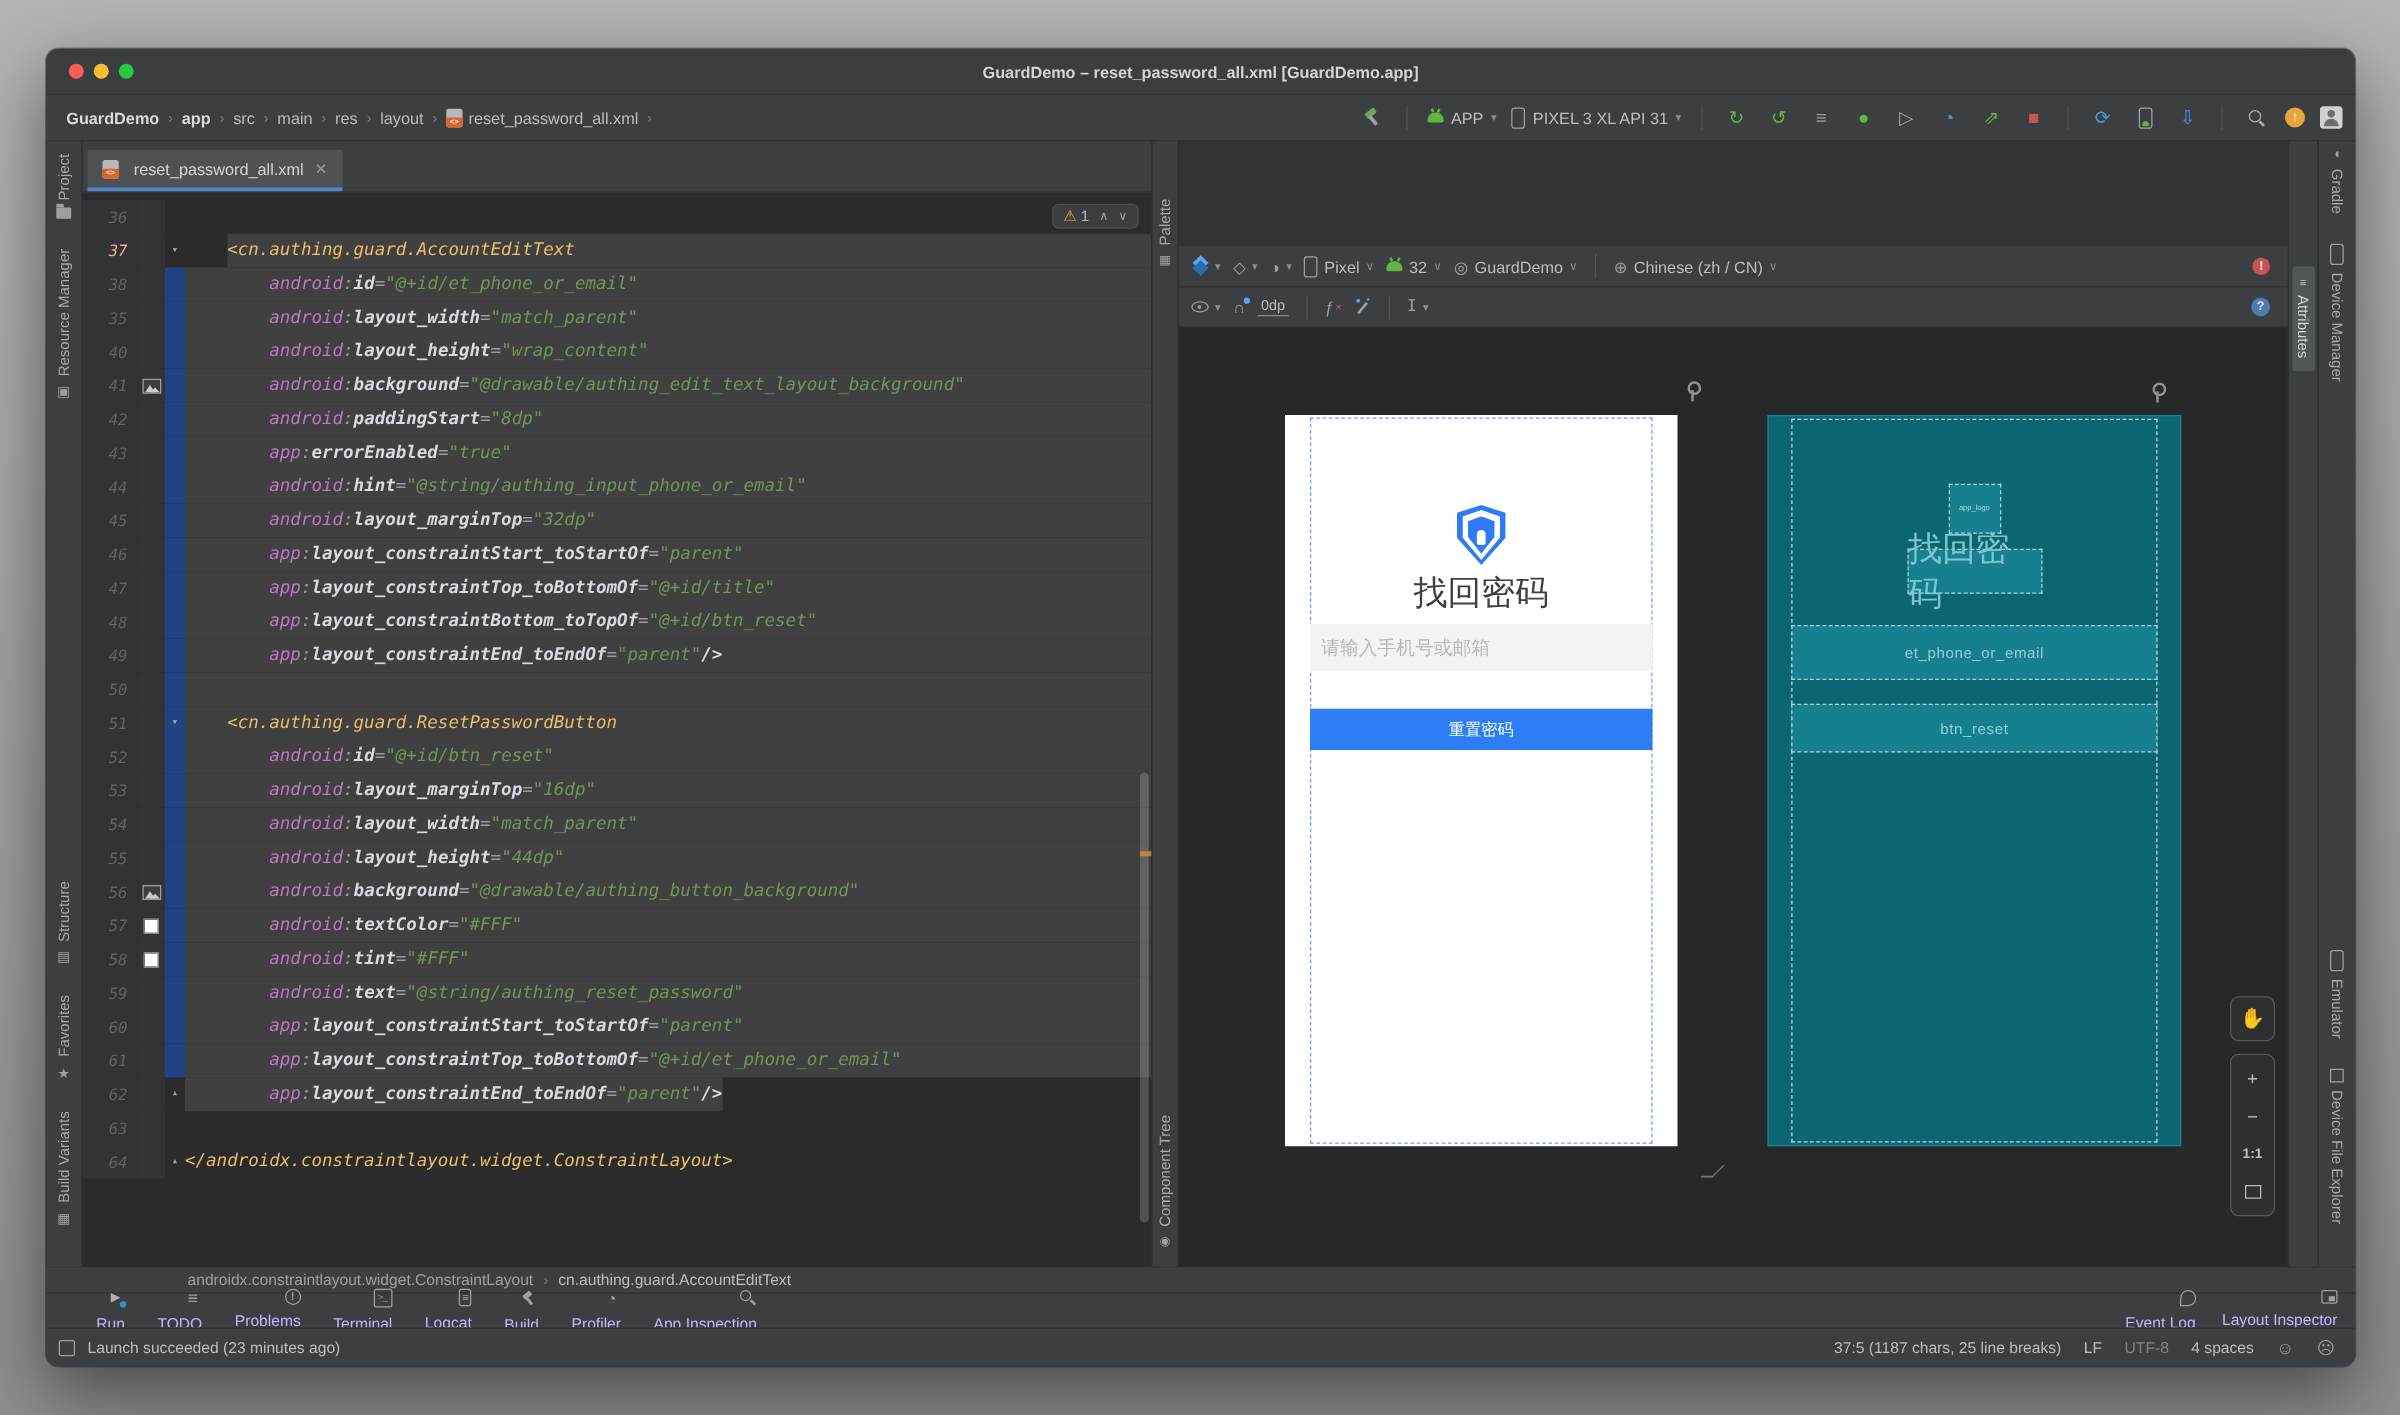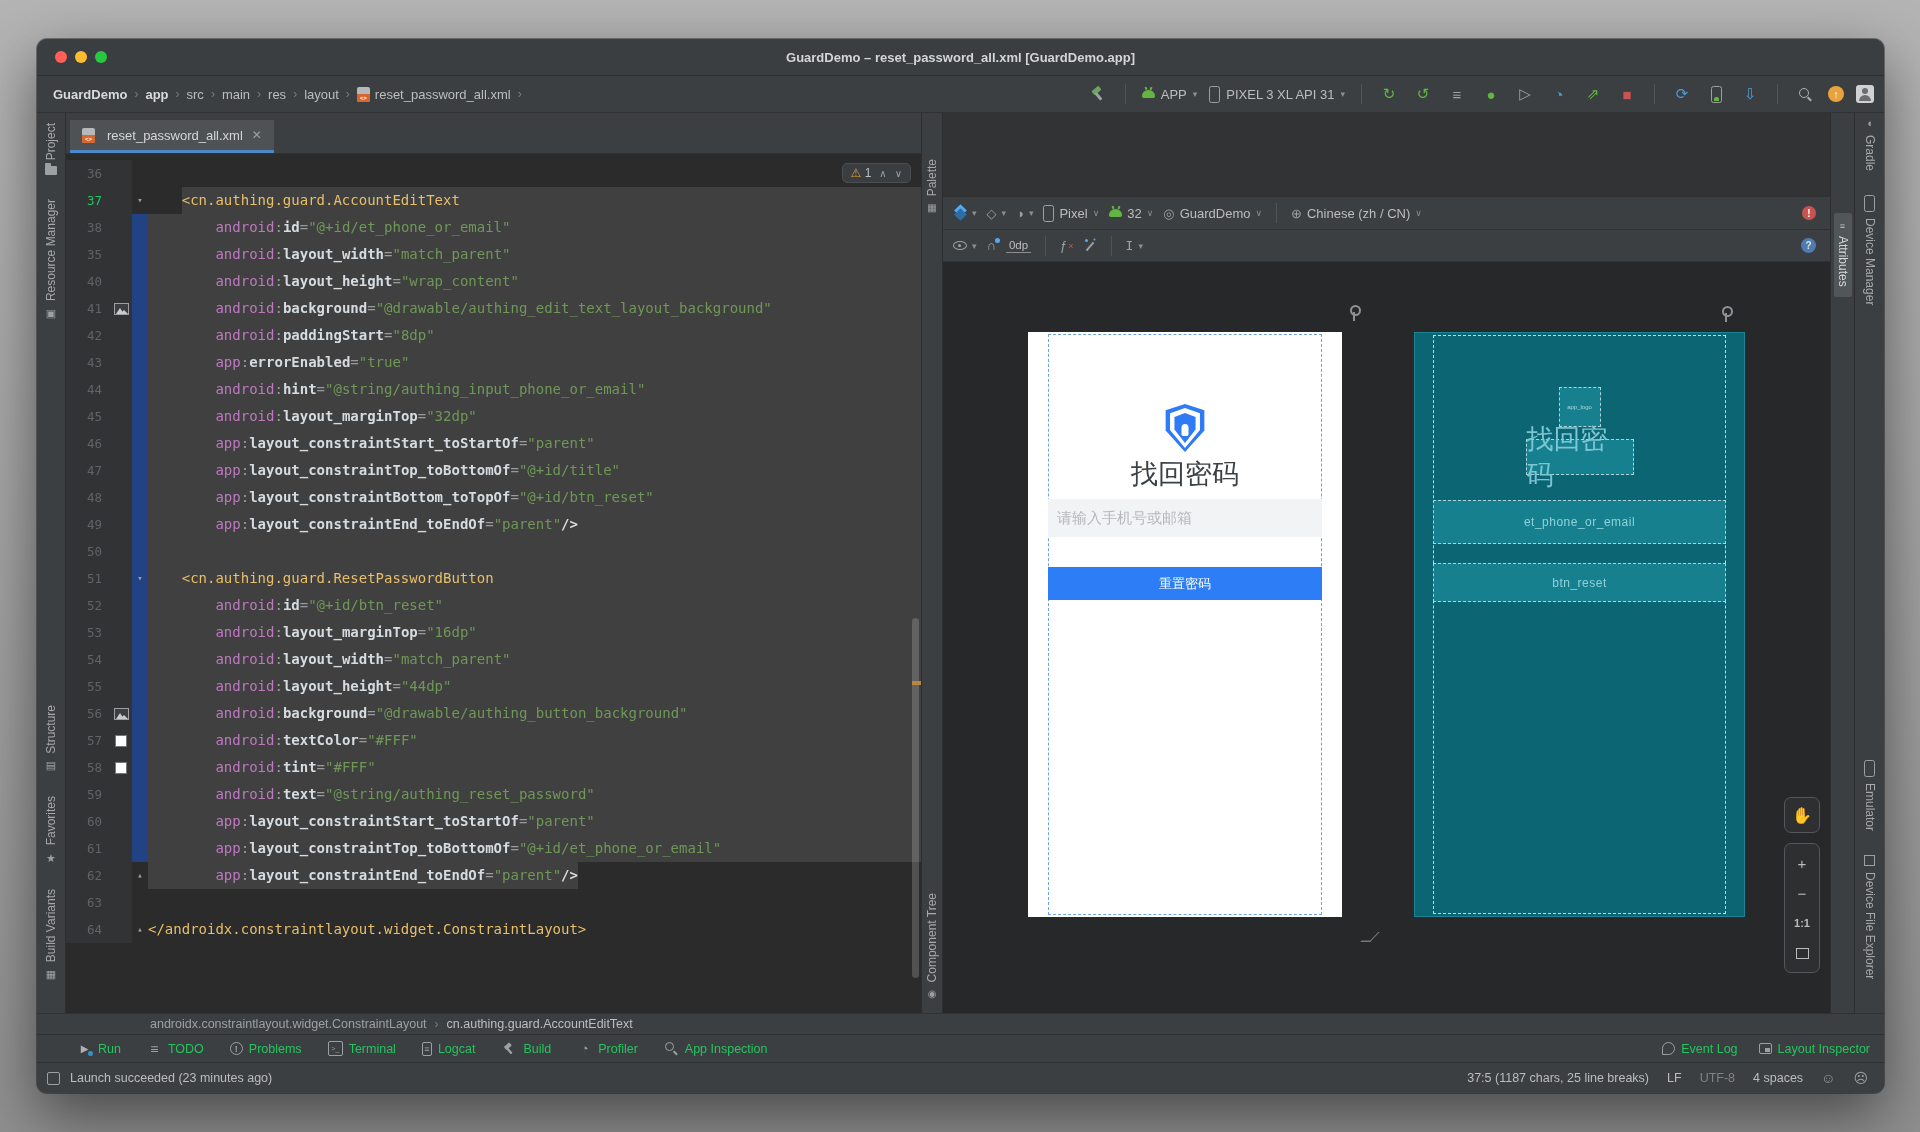--- a/index.html
+++ b/index.html
@@ -82,24 +82,24 @@
   .si-box { width:11px; height:11px; border:1.5px solid #9da0a3; }
 
   
   .editor-col { width:855px; flex:none; display:flex; flex-direction:column; position:relative; background:#2b2b2b; }
   .tabbar { height:41px; flex:none; background:#3c3f41; border-bottom:1px solid #323232; display:flex; align-items:flex-end; padding-left:4px; }
   .tab { height:33px; background:#4e5254; display:flex; align-items:center; gap:7px; padding:0 12px;
     color:#d4d6d7; border-bottom:3px solid #4a88c7; font-size:13px; }
   .tab .close { color:#9da0a3; font-size:12px; margin-left:2px; }
 
   .code-area { flex:1; overflow:hidden; position:relative; padding-top:6px;
-    font-family:"DejaVu Sans Mono", monospace; font-size:14px; }
+    font-family:"DejaVu Sans Mono", monospace; font-size:14px;font-style:italic; }
   .cl { display:flex; height:27px; line-height:27px; white-space:pre; }
   .lnum { width:44px; flex:none; text-align:right; padding-right:8px; color:#606366; font-size:12.5px; background:#313335; }
-  .lnum.cur { color:#22c55e; }
+  .lnum.cur { color:#fca5a5; }
   .gic { width:22px; flex:none; background:#313335; display:flex; align-items:center; justify-content:center; }
   .fold { width:16px; flex:none; color:#9da0a3; font-size:9px; text-align:center; }
   .code { flex:1; display:flex; min-width:0; }
   .wrap { display:flex; }
   .wrap.f1 { flex:1; }
   .cl.sel .wrap { background:#404040; }
   .cl.sel.full .fold { background:#214283; }
   .img-ic { width:15px; height:12px; border:1px solid #9aa0a6; background:#3c3f41; position:relative; overflow:hidden; }
   .img-ic::after { content:""; position:absolute; left:1px; bottom:0; border-left:4px solid transparent;
     border-right:4px solid transparent; border-bottom:6px solid #c9ccce; }
@@ -195,21 +195,21 @@
   .attr-tab { background:#515658; padding:8px 2px 10px; display:flex; flex-direction:column; align-items:center; gap:5px; border-radius:2px; }
   .attr-tab .sic { font-size:9px; color:#c3c5c7; }
   .attr-tab .vtext-r { color:#d6d8d9; }
 
   
   .xmlcrumb { height:21px; flex:none; background:#3c3f41; border-top:1px solid #323232; display:flex;
     align-items:center; gap:8px; padding-left:113px; font-size:12.5px; color:#9da0a3; }
   .xmlcrumb .c2 { color:#bcbec0; }
   .bbar { height:28px; flex:none; background:#3c3f41; border-top:1px solid #2e3032; display:flex;
     align-items:center; padding:0 14px 0 40px; gap:26px; font-size:12.5px; }
-  .bitem { display:flex; align-items:center; gap:6px; color:#22c55e; }
+  .bitem { display:flex; align-items:flex-end; gap:6px; color:#c4b5fd;flex-direction:column; }
   .bbar-right { margin-left:auto; display:flex; gap:21px; }
   .bi { display:inline-flex; width:15px; height:15px; align-items:center; justify-content:center;
     font-size:11px; color:#9da0a3; position:relative; }
   .bi-run::before { content:"▶"; font-size:10px; color:#afb1b3; }
   .bi-run::after { content:""; position:absolute; right:-1px; bottom:0; width:5px; height:5px; border-radius:50%; background:#3592c4; }
   .bi-todo::before { content:"≡"; font-size:14px; }
   .bi-problems { border:1.5px solid #9da0a3; border-radius:50%; width:13px; height:13px; font-size:9px; font-weight:bold; }
   .bi-problems::before { content:"!"; }
   .bi-terminal { border:1.5px solid #9da0a3; border-radius:2px; font-size:7px; }
   .bi-terminal::before { content:">_"; }

